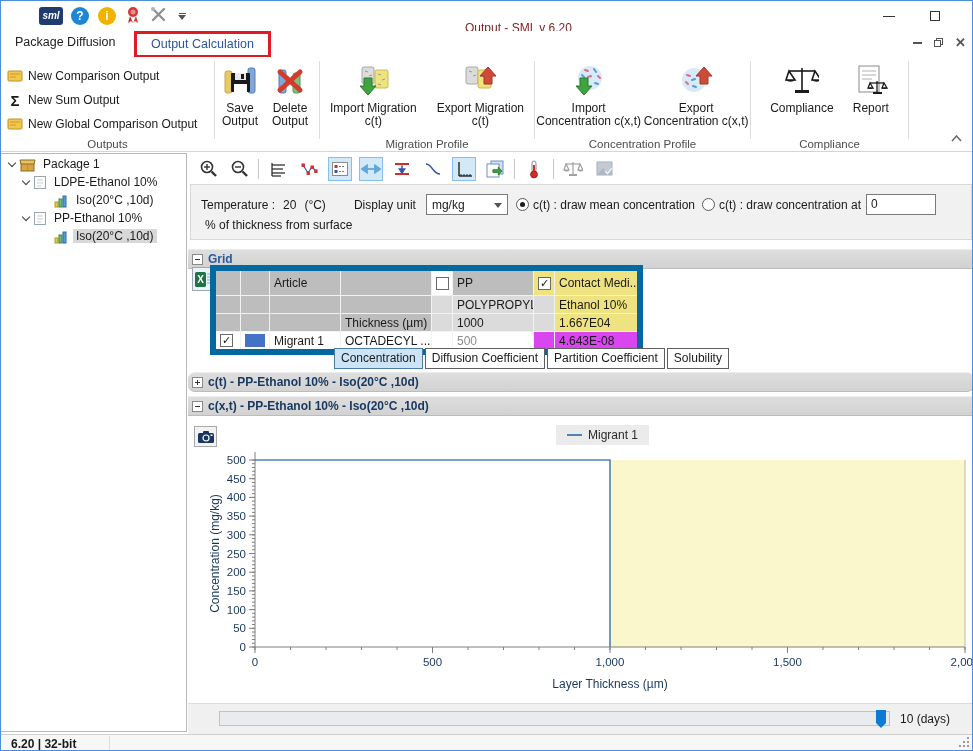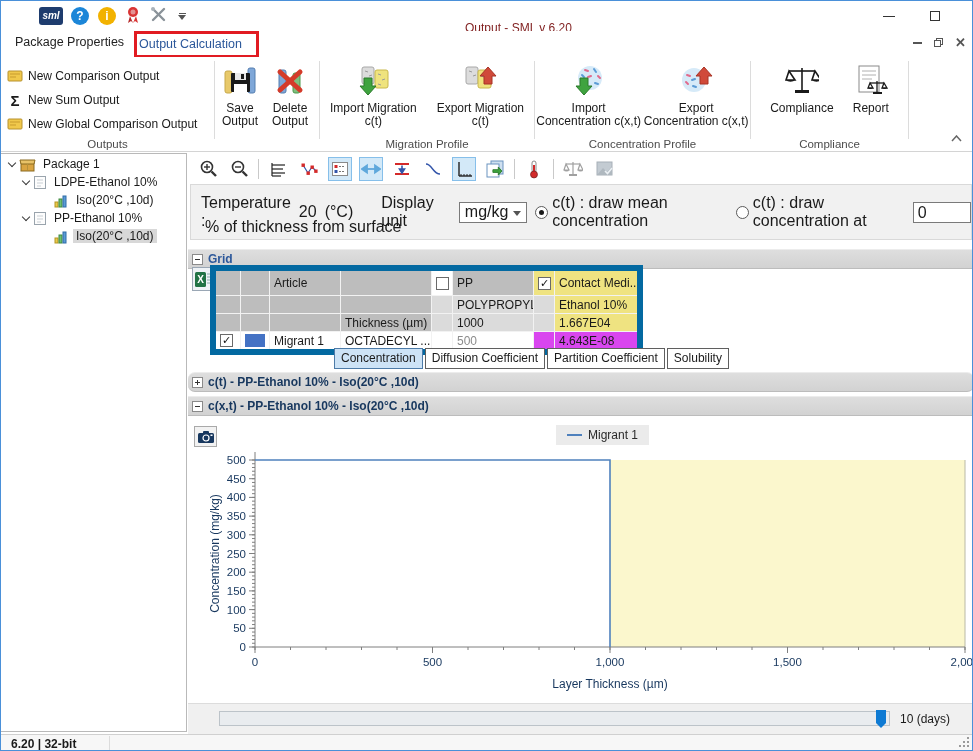--- a/index.html
+++ b/index.html
@@ -19,21 +19,21 @@
   .win-btns { position:absolute; right:0; top:0; height:30px; display:flex; }
   .win-btn { width:46px; height:30px; display:flex; align-items:center; justify-content:center; color:#333; font-size:13px; }
   .wb-min { width:12px; height:0; border-top:1px solid #333; }
   .wb-max { width:10px; height:10px; border:1px solid #333; }
   .wb-x { font-size:14px; }
 
   
   #tabrow { position:absolute; left:0; top:30px; width:100%; height:26px; background:#fff; }
   .rtab { position:absolute; top:4px; font-size:12.5px; }
   .rtab.inactive { left:14px; color:#222; }
-  .rtab.active { left:133px; color:#2b579a; border:3px solid #e11b22; padding:3px 14px 4px 2px; top:0px; }
+  .rtab.active { left:133px; color:#2b579a; border:3px solid #e11b22; padding:3px 14px 4px 14px; top:0px; }
   .mini-btns { position:absolute; right:6px; top:7px; display:flex; gap:12px; align-items:center; }
   .mb-min { width:9px; height:0; border-top:2px solid #555; }
   .mb-restore { position:relative; width:9px; height:9px; }
   .mb-restore i { position:absolute; width:7px; height:7px; border:1px solid #555; background:#fff; }
   .mb-restore i:first-child { right:0; top:0; }
   .mb-restore i:last-child { left:0; bottom:0; }
   .mb-x { color:#555; font-size:13px; font-weight:bold; line-height:9px; }
 
   
   #ribbon { position:absolute; left:0; top:56px; width:100%; height:95px; background:#fff; border-bottom:1px solid #d4d4d4; display:flex; }
@@ -62,21 +62,21 @@
   #rightpane { position:absolute; left:187px; top:152px; width:786px; height:581px; background:#fff; }
 
   
   #charttoolbar { position:absolute; left:0; top:0; width:100%; height:31px; display:flex; align-items:center; gap:7px; padding-left:8px; }
   .tbtn { width:24px; height:24px; display:flex; align-items:center; justify-content:center; border:1px solid transparent; }
   .tbtn.active { background:#d3e9f8; border:1px solid #86bfea; }
   .tbtn.disabled { opacity:.85; }
   .tsep { width:1px; height:20px; background:#c9c9c9; }
 
   
-  #options { position:absolute; left:2px; top:31px; width:782px; height:56px; background:#f1f1f1; border:1px solid #d9d9d9; font-size:16px; }
+  #options { position:absolute; left:2px; top:31px; width:782px; height:56px; background:#f1f1f1; border:1px solid #d9d9d9; font-size:12px; }
   .opt-line1 { position:absolute; left:10px; top:9px; display:flex; align-items:center; }
   .opt-line2 { position:absolute; left:14px; top:33px; }
   .selbox { width:82px; height:21px; background:#fff; border:1px solid #7a7a7a; display:flex; align-items:center; padding-left:5px; position:relative; margin:0 8px 0 10px; }
   .selbox .arrow { position:absolute; right:5px; top:8px; width:0; height:0; border-left:4px solid transparent; border-right:4px solid transparent; border-top:5px solid #555; }
   .radio { width:13px; height:13px; border:1px solid #5a5a5a; border-radius:50%; background:#fff; position:relative; margin-right:4px; flex:none; }
   .radio.sel:after { content:""; position:absolute; left:3px; top:3px; width:5px; height:5px; border-radius:50%; background:#1a1a1a; }
   .numinput { width:70px; height:21px; background:#fff; border:1px solid #7a7a7a; padding-left:4px; line-height:19px; margin-left:5px; color:#1a1a1a; }
 
   
   .secbar { position:absolute; left:0; width:100%; height:20px; background:linear-gradient(#dedede,#d2d2d2); border-top:1px solid #ececec; border-bottom:1px solid #bcbcbc; display:flex; align-items:center; padding-left:4px; }
@@ -163,21 +163,21 @@
           <i class="wb-min"></i>
         </span>
       <span class="win-btn">
           <i class="wb-max"></i>
         </span>
       <span class="win-btn wb-x">✕</span>
     </div>
   </div>
 
   <div id="tabrow">
-    <span class="rtab inactive">Package Properties</span>
+    <span class="rtab inactive">Package Diffusion</span>
     <span class="rtab active">Output Calculation</span>
     <div class="mini-btns">
       <span>
           <i class="mb-min" style="display:block"></i>
         </span>
       <span class="mb-restore">
           <i></i>
           <i></i>
         </span>
       <span class="mb-x">✕</span>

